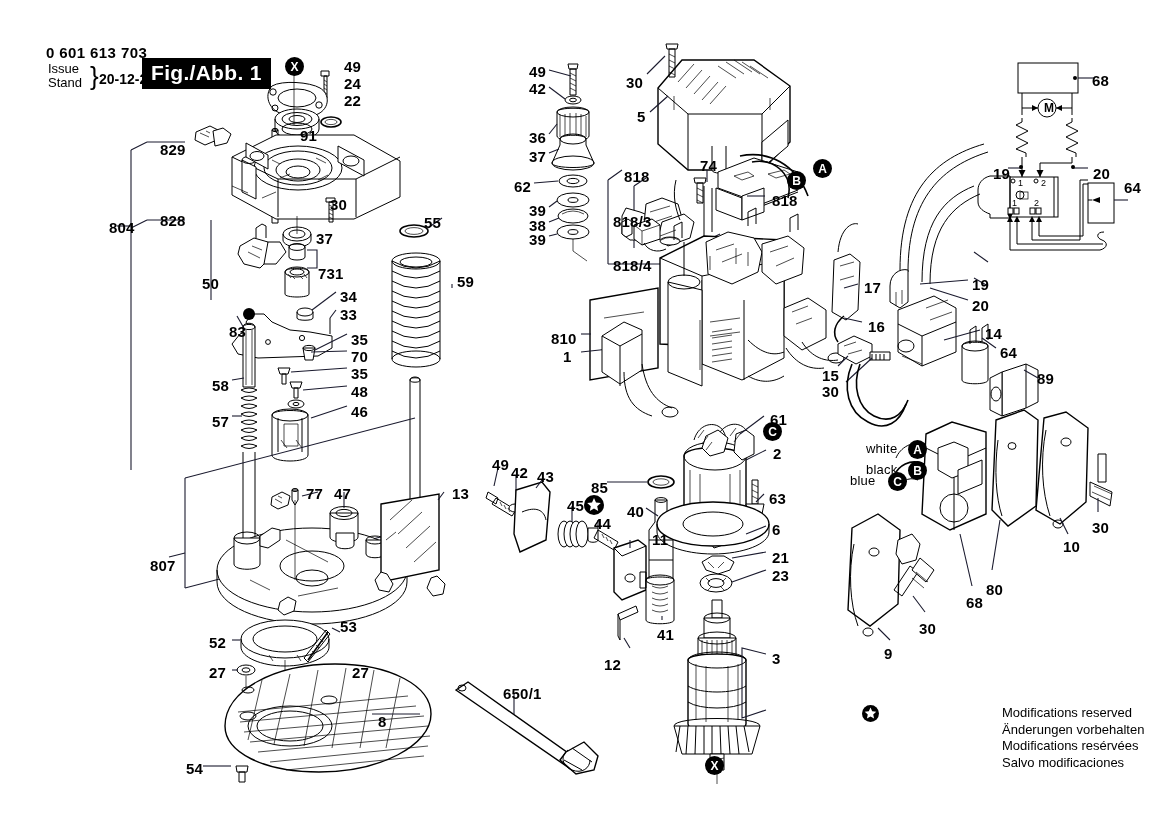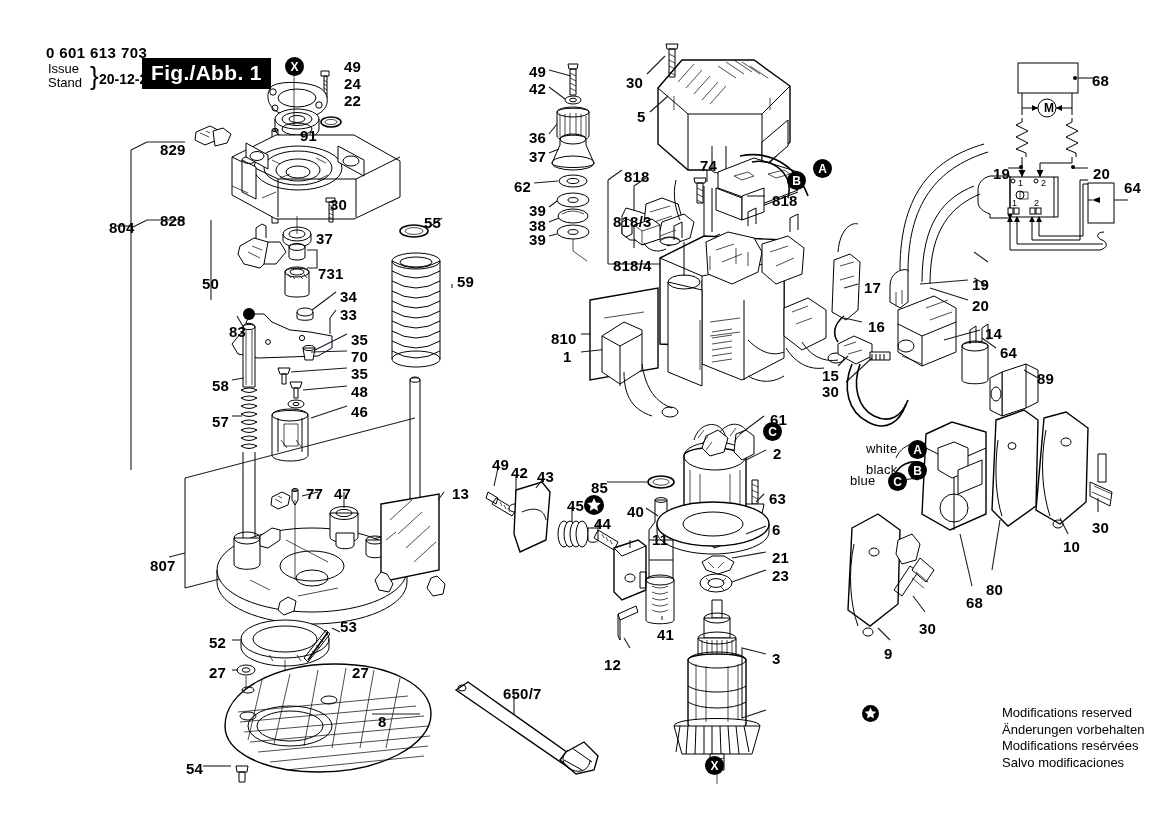--- a/index.html
+++ b/index.html
@@ -877,21 +877,21 @@
       <div class="lbl" style="left: 591px; top: 479px;">85</div>
       <div class="lbl" style="left: 627px; top: 503px;">40</div>
       <div class="lbl" style="left: 657px; top: 626px;">41</div>
       <div class="lbl" style="left: 770px; top: 411px;">61</div>
       <div class="lbl" style="left: 773px; top: 445px;">2</div>
       <div class="lbl" style="left: 769px; top: 490px;">63</div>
       <div class="lbl" style="left: 772px; top: 521px;">6</div>
       <div class="lbl" style="left: 772px; top: 549px;">21</div>
       <div class="lbl" style="left: 772px; top: 567px;">23</div>
       <div class="lbl" style="left: 772px; top: 650px;">3</div>
-      <div class="lbl" style="left: 503px; top: 685px;">650/7</div>
+      <div class="lbl" style="left: 503px; top: 685px;">650/1</div>
     </div>
 
   <div id="badge-layer">
       <div class="badge" style="left: 285px; top: 57px;">X</div>
       <div class="badge" style="left: 705px; top: 756px;">X</div>
       <div class="badge" style="left: 813px; top: 159px;">A</div>
       <div class="badge" style="left: 787px; top: 171px;">B</div>
       <div class="badge" style="left: 763px; top: 422px;">C</div>
       <div class="badge" style="left: 908px; top: 440px;">A</div>
       <div class="badge" style="left: 908px; top: 461px;">B</div>

